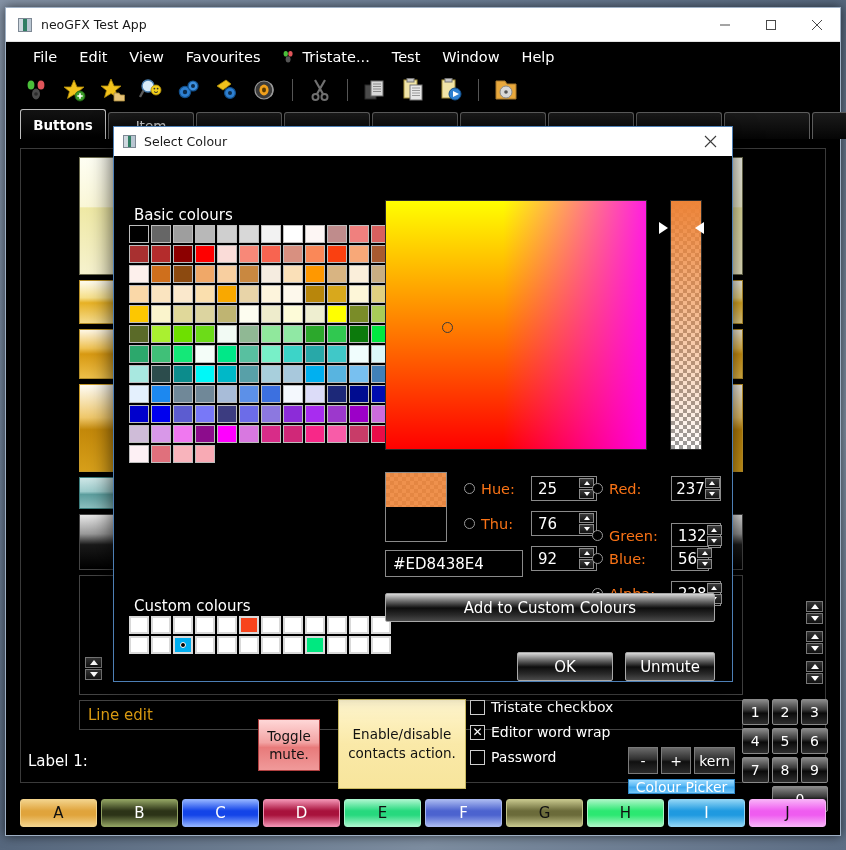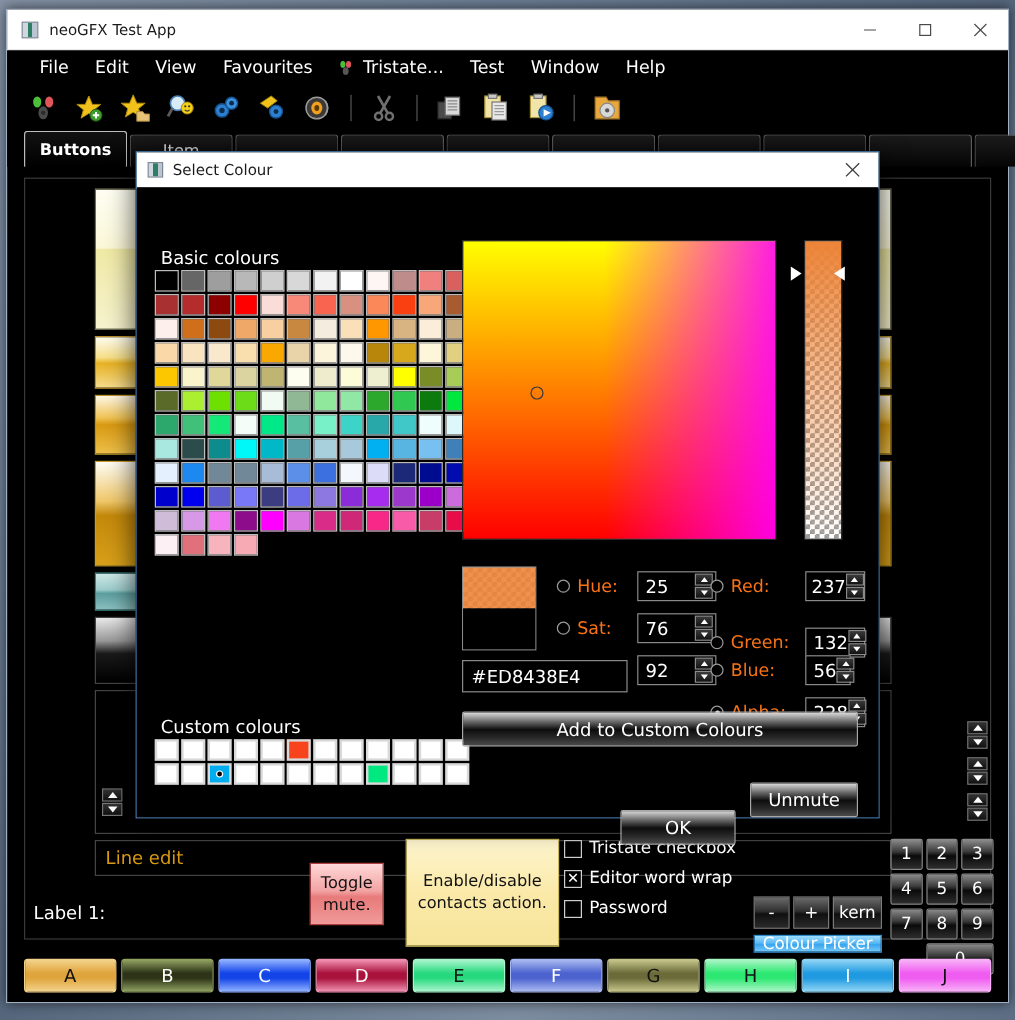--- a/index.html
+++ b/index.html
@@ -200,21 +200,21 @@
      display:flex;align-items:center;justify-content:center;box-sizing:border-box;}
   .sa .tu{width:0;height:0;border-left:3.5px solid transparent;border-right:3.5px solid transparent;border-bottom:4px solid #fff;}
   .sa .td{width:0;height:0;border-left:3.5px solid transparent;border-right:3.5px solid transparent;border-top:4px solid #fff;}
   #hexfield{position:absolute;left:271px;top:394px;width:138px;height:27px;border:1px solid #8a8a8a;
     background:#000;color:#fff;font-size:15px;display:flex;align-items:center;padding-left:7px;box-sizing:border-box;
     font-family:"DejaVu Sans",sans-serif;}
   .dlgbtn{background:linear-gradient(180deg,#d8d8d8 0%,#6e6e6e 26%,#0d0d0d 52%,#2a2a2a 78%,#4a4a4a 100%);
     border:1px solid #a8a8a8;color:#fff;display:flex;align-items:center;justify-content:center;
     box-sizing:border-box;font-size:15px;border-radius:2px;}
   #addcustom{position:absolute;left:271px;top:437px;width:330px;height:29px;}
-  #okbtn{position:absolute;left:403px;top:519px;width:96px;height:29px;}
+  #okbtn{position:absolute;left:403px;top:496px;width:96px;height:29px;}
   #cancelbtn{position:absolute;left:511px;top:496px;width:90px;height:29px;}
 </style>
 </head>
 <body>
 
 <div id="desktop">
 
   <div id="app-window">
 
     <div id="titlebar">
@@ -751,21 +751,21 @@
               </span>
             <span class="sa">
                 <i class="td"></i>
               </span>
           </span>
         </span>
       </div>
 
       <div class="fld-row" style="left:350px;top:355px;">
         <span class="radio"></span>
-        <span class="fld-label" style="width:44px;">Sat:</span>
+        <span class="fld-label" style="width:44px;">Thu:</span>
         <span class="spinbox" style="width:66px;">
           <span class="spin-val" style="flex:1;">76</span>
           <span class="spin-arrows">
             <span class="sa">
                 <i class="tu"></i>
               </span>
             <span class="sa">
                 <i class="td"></i>
               </span>
           </span>

